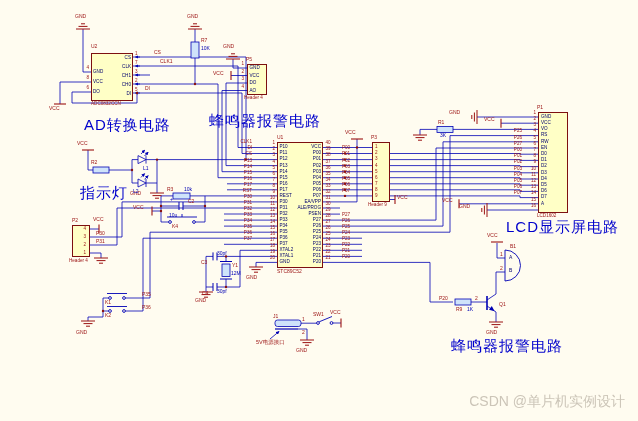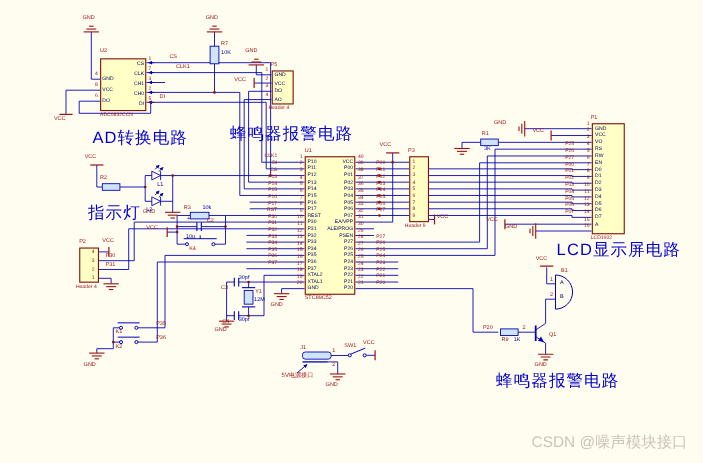--- a/index.html
+++ b/index.html
@@ -605,15 +605,15 @@
 <div class="lbl t5 red" style="left:500px;top:265.5px;">2</div>
 <div class="lbl t5 red" style="left:499px;top:302px;">Q1</div>
 <div class="lbl t5 red" style="left:475px;top:295.5px;">2</div>
 
 <div class="title" style="left:84px;top:116px;text-align:center;">AD转换电路</div>
 <div class="title" style="left:209px;top:112px;">蜂鸣器报警电路</div>
 <div class="title" style="left:80px;top:184px;">指示灯</div>
 <div class="title" style="left:506px;top:218px;">LCD显示屏电路</div>
 <div class="title" style="left:451px;top:337px;">蜂鸣器报警电路</div>
 
-<div id="watermark">CSDN @噪声模块接口</div>
+<div id="watermark">CSDN @单片机实例设计</div>
 
 </div>
 
 </body></html>

